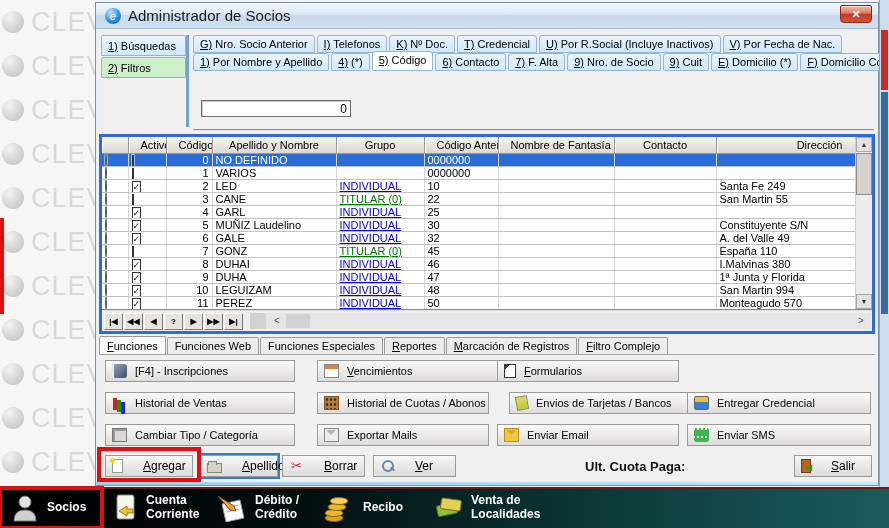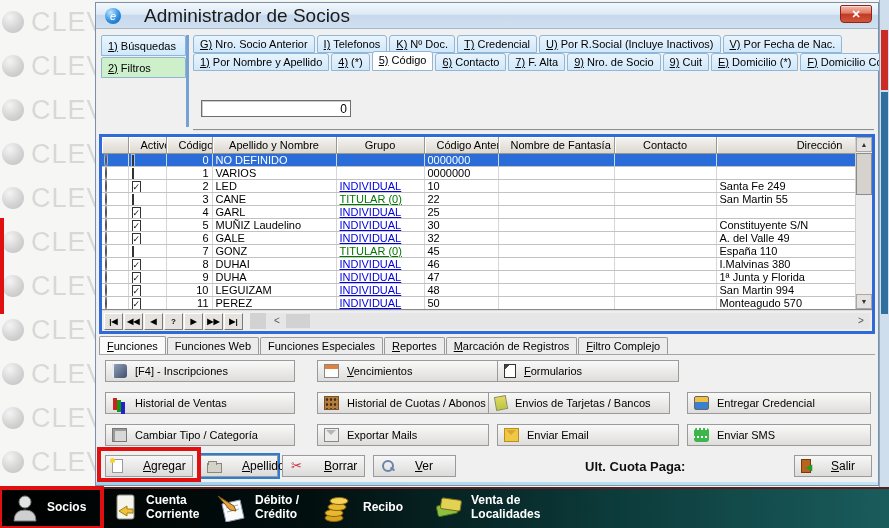--- a/index.html
+++ b/index.html
@@ -28,21 +28,21 @@
   .window { position:absolute; left:95px; top:2px; width:784px; height:484px; background:#f0f0f0;
     border:1px solid #7b91a7; box-shadow:inset 0 0 0 1px #e9eff6; }
   .window::after { content:""; position:absolute; left:0; right:0; bottom:0; height:3px;
     background:linear-gradient(90deg,#9fd0ea,#c2e6f5); }
   .titlebar { position:absolute; left:0; top:0; right:0; height:26px;
     background:linear-gradient(180deg,#f3f8fd 0%,#dce9f5 45%,#c7d9ec 50%,#cfe0f0 100%);
     border-bottom:1px solid #a5b9cd; display:flex; align-items:center; padding-left:9px; gap:7px; }
   .app-icon { width:16px; height:16px; border-radius:50%; color:#fff; font-size:11px; font-style:italic;
     background:radial-gradient(circle at 35% 28%, #bfe4ff, #2d8fe0 55%, #0f5cb0);
     display:flex; align-items:center; justify-content:center; }
-  .title-text { font-size:19px; color:#1a1a1a;margin-left:16px; }
+  .title-text { font-size:15px; color:#1a1a1a; }
   .close-btn { position:absolute; top:2px; right:6px; width:32px; height:18px; color:#fff; font-size:11px; font-weight:bold;
     background:linear-gradient(180deg,#f6b8ab 0%,#e07b66 45%,#c23a24 50%,#d0563c 100%);
     border:1px solid #8e2418; border-radius:2px 2px 4px 4px; box-shadow:inset 0 1px 0 rgba(255,255,255,.55);
     display:flex; align-items:center; justify-content:center; }
 
   
   .tl { display:block; white-space:nowrap;text-align:right; }
   .accel::first-letter { text-decoration:underline; }
 
   
@@ -492,21 +492,21 @@
         </div>
 
         <div class="fbtn" style="left:6px;top:37px;width:190px">
           <span class="ic ic-chart"></span>
           <span class="tl">Historial de Ventas</span>
         </div>
         <div class="fbtn" style="left:218px;top:37px;width:172px">
           <span class="ic ic-abacus"></span>
           <span class="tl">Historial de Cuotas / Abonos</span>
         </div>
-        <div class="fbtn" style="left:389px;top:37px;width:182px">
+        <div class="fbtn" style="left:410px;top:37px;width:182px">
           <span class="ic ic-cards"></span>
           <span class="tl">Envios de Tarjetas / Bancos</span>
         </div>
         <div class="fbtn" style="left:588px;top:37px;width:184px">
           <span class="ic ic-cred"></span>
           <span class="tl">Entregar Credencial</span>
         </div>
 
         <div class="fbtn" style="left:6px;top:69px;width:190px">
           <span class="ic ic-monitor"></span>

